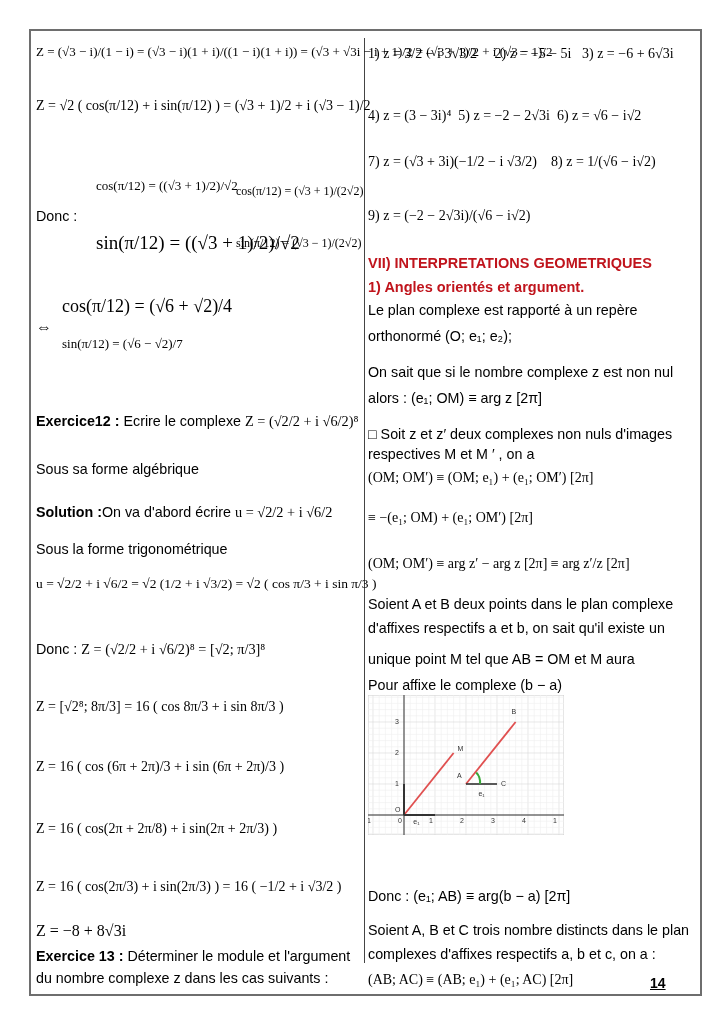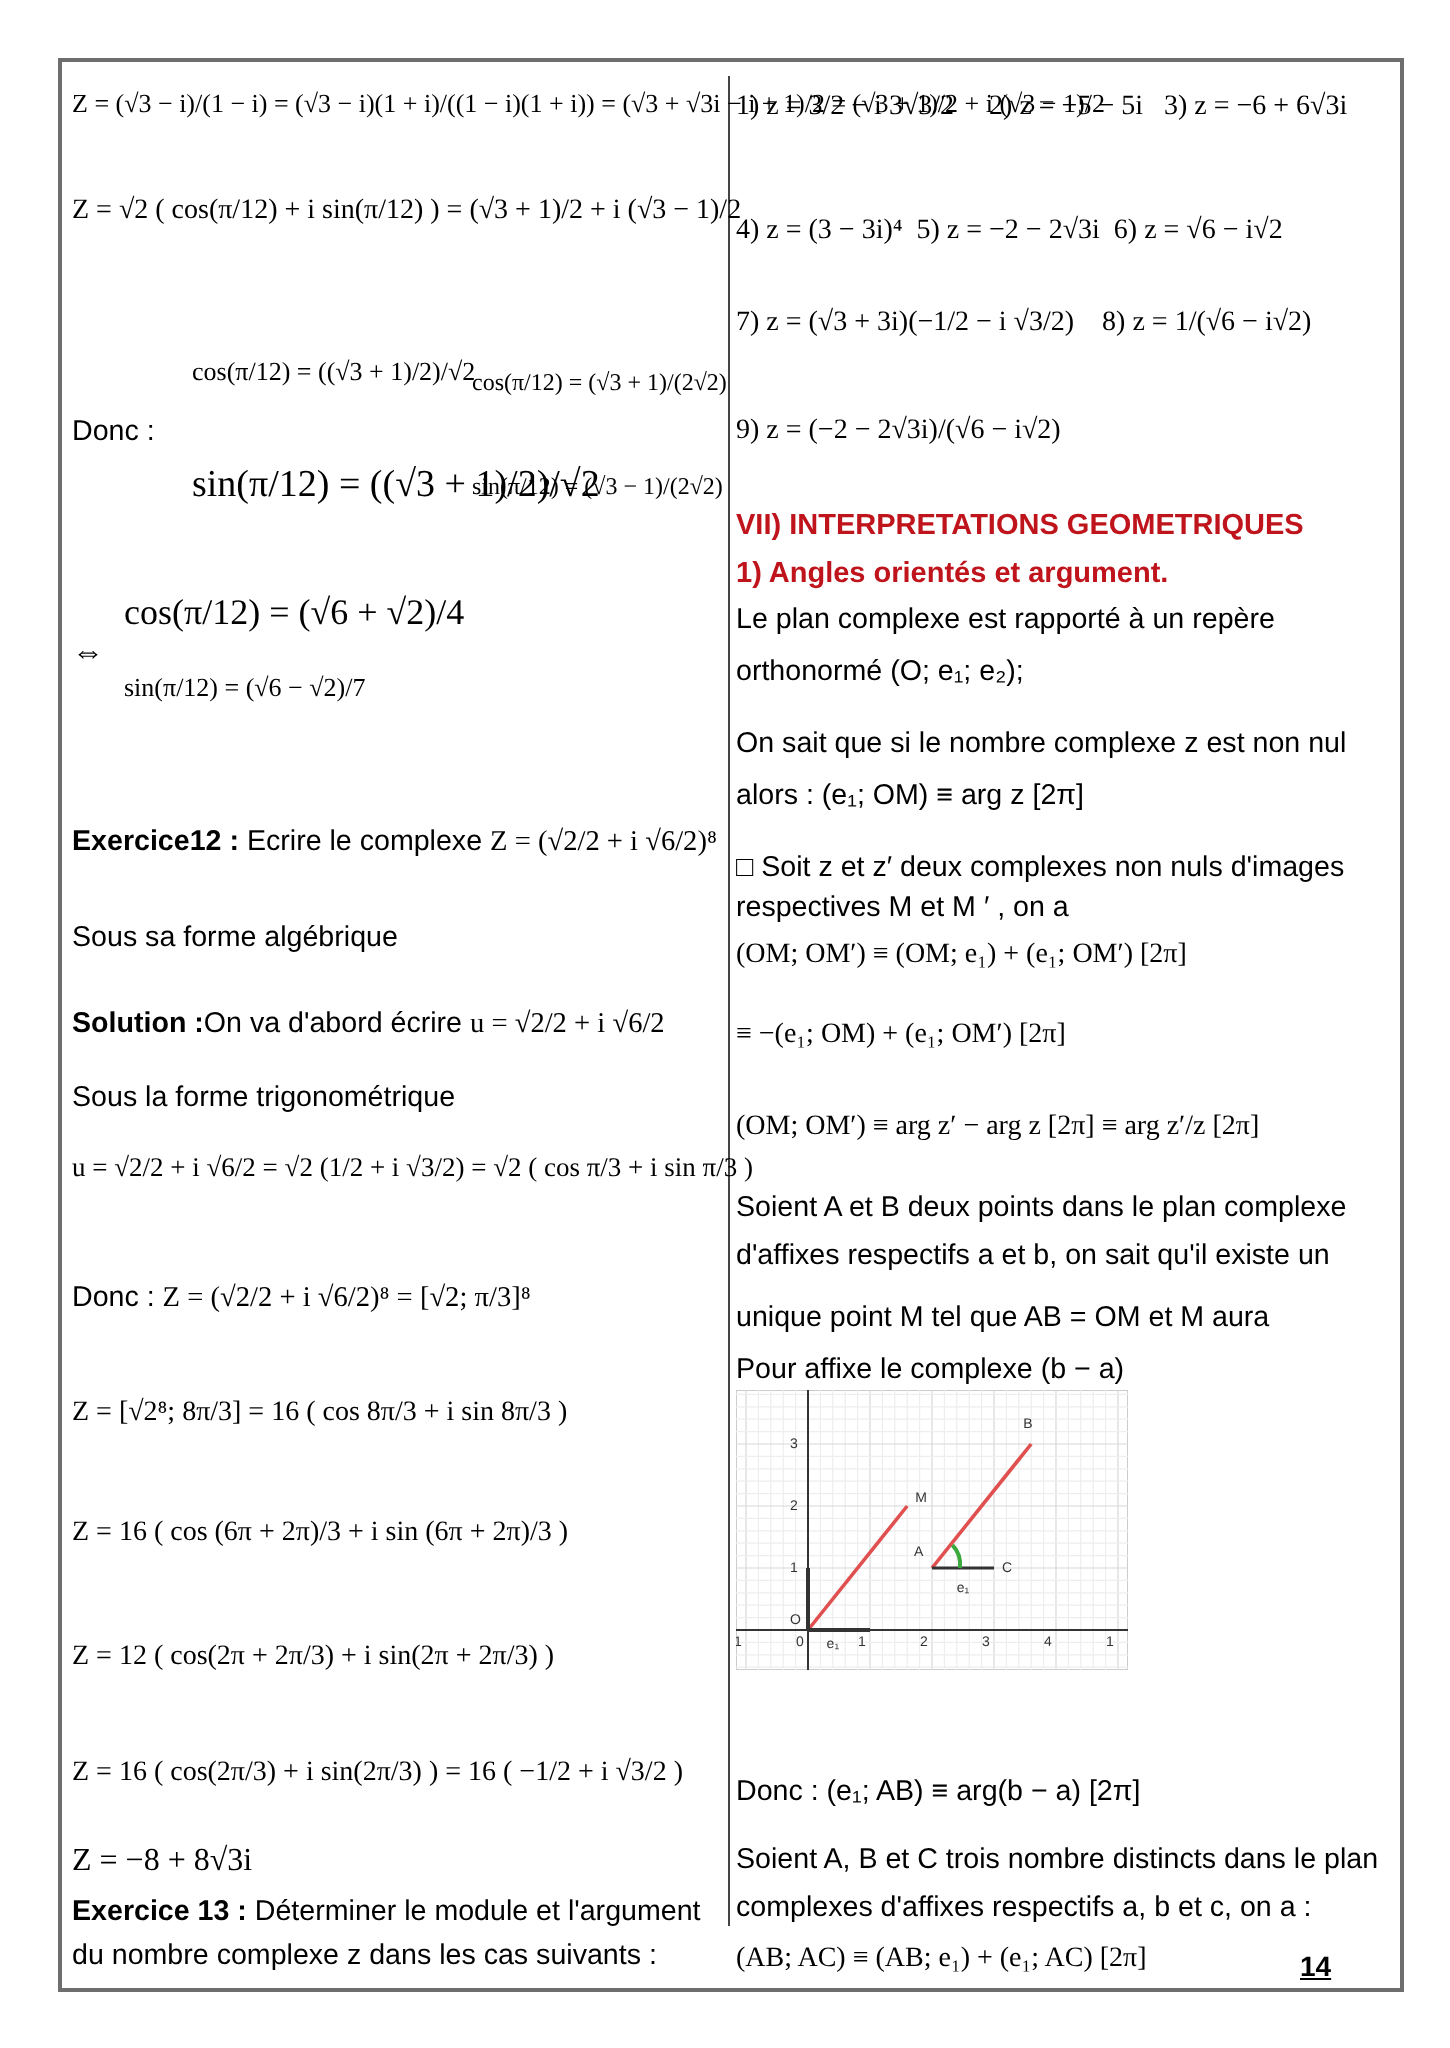--- a/index.html
+++ b/index.html
@@ -47,21 +47,21 @@
     <span class="bold">Solution :</span><span>On va d'abord écrire </span><span class="mr">u = √2/2 + i √6/2</span>
   </div>
   <div class="line txt" style="top:505px">Sous la forme trigonométrique</div>
   <div class="line mr" style="top:540px;font-size:13.5px">u = √2/2 + i √6/2 = √2 (1/2 + i √3/2) = √2 ( cos π/3 + i sin π/3 )</div>
 
   <div class="line txt" style="top:605px">
     <span>Donc : </span><span class="mr">Z = (√2/2 + i √6/2)⁸ = [√2; π/3]⁸</span>
   </div>
   <div class="line mr" style="top:663px">Z = [√2⁸; 8π/3] = 16 ( cos 8π/3 + i sin 8π/3 )</div>
   <div class="line mr" style="top:723px">Z = 16 ( cos (6π + 2π)/3 + i sin (6π + 2π)/3 )</div>
-  <div class="line mr" style="top:785px">Z = 12 ( cos(2π + 2π/3) + i sin(2π + 2π/3) )</div>
+  <div class="line mr" style="top:785px">Z = 16 ( cos(2π + 2π/8) + i sin(2π + 2π/3) )</div>
   <div class="line mr" style="top:843px">Z = 16 ( cos(2π/3) + i sin(2π/3) ) = 16 ( −1/2 + i √3/2 )</div>
   <div class="line mr" style="top:886px;font-size:16px">Z = −8 + 8√3i</div>
 
   <div class="line txt" style="top:912px">
     <span class="bold">Exercice 13 :</span><span> Déterminer le module et l'argument</span>
   </div>
   <div class="line txt" style="top:934px">du nombre complexe z dans les cas suivants :</div>
 </div>
 
 <div class="col right">

